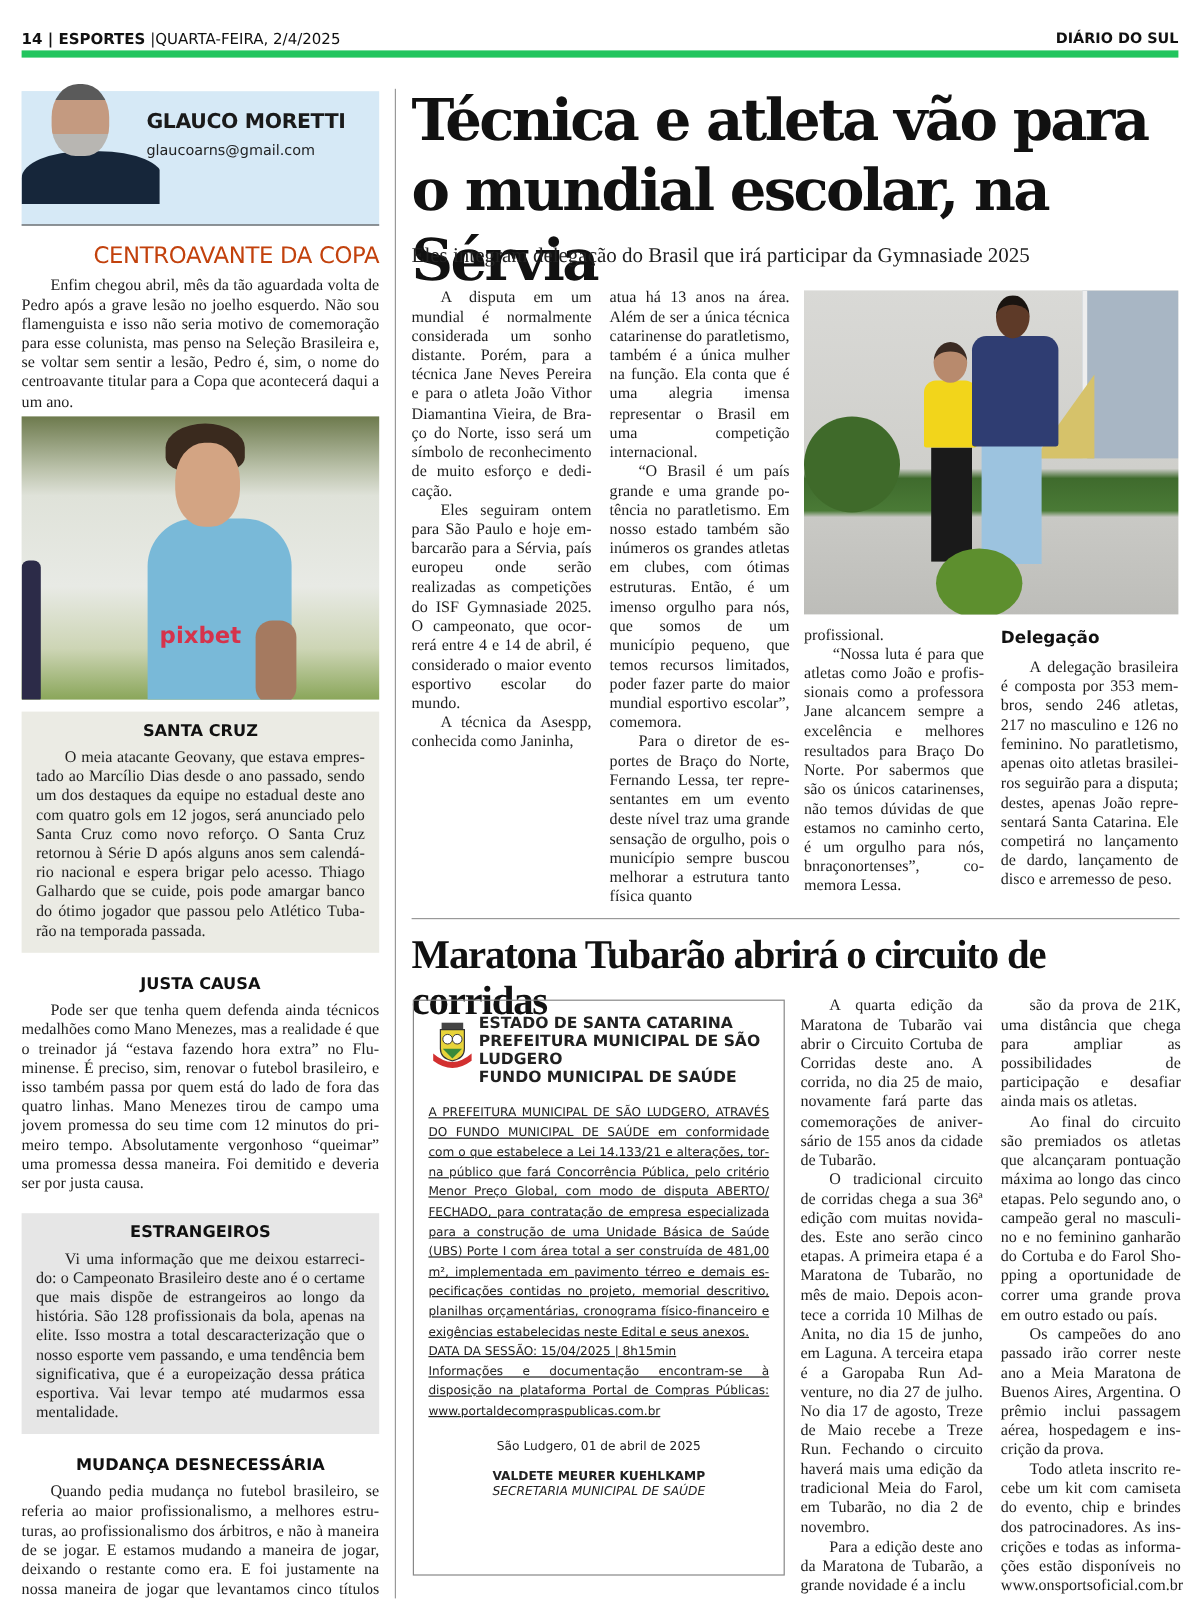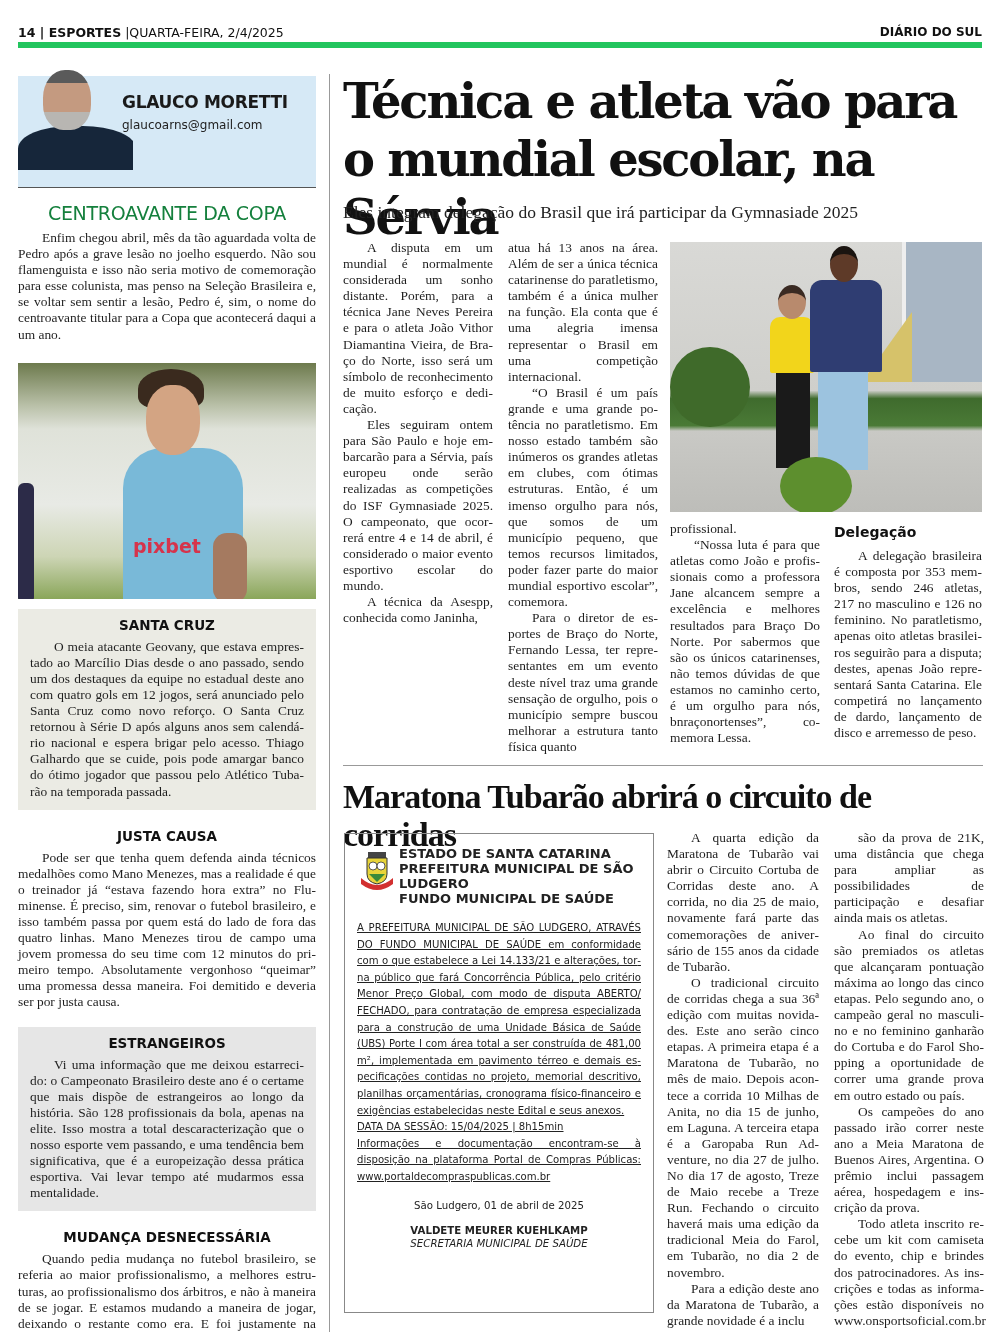--- a/index.html
+++ b/index.html
@@ -17,27 +17,27 @@
   .col-rule { position: absolute; left: 329px; top: 74px; width: 1px; height: 1258px; background: #999; }
 
   .author-box { position: relative; height: 112px; background: #d6e9f6; border-bottom: 1px solid #555; margin-top: 8px; }
   .author-photo { position: absolute; left: 0; top: -8px; width: 115px; height: 102px; overflow: hidden; }
   .author-photo .bg { position: absolute; left: 0; top: 8px; width: 115px; height: 94px; background: #d6e9f6; }
   .author-photo .head { position: absolute; left: 25px; top: 2px; width: 48px; height: 60px; border-radius: 46% 46% 42% 42%; background: linear-gradient(#5a5a5a 0 22%, #c49a80 22% 70%, #b8b6b2 70%); }
   .author-photo .shirt { position: absolute; left: 0; top: 58px; width: 118px; height: 50px; border-radius: 45% 45% 0 0; background: #16263a; }
   .author-name { position: absolute; left: 104px; top: 16px; font-family: "DejaVu Sans", sans-serif; font-weight: bold; font-size: 17px; color: #1a1a1a; letter-spacing: -0.3px; }
   .author-email { position: absolute; left: 104px; top: 42px; font-family: "DejaVu Sans", sans-serif; font-size: 12px; color: #222; }
 
-  .col-title { text-align: center; font-family: "DejaVu Sans", sans-serif; font-size: 19px; color: #15803d; margin-top: 14px; letter-spacing: -0.3px; }
+  .col-title { text-align: right; font-family: "DejaVu Sans", sans-serif; font-size: 19px; color: #c2410c; margin-top: 14px; letter-spacing: -0.3px; }
 
   .body-text { font-family: Liberation Serif, serif; font-size: 13.4px; line-height: 16.1px; text-align: justify; hyphens: manual; color: #1e1e1e; }
   .body-text p { text-indent: 24px; }
   .left-col .body-text { margin-top: 6px; }
 
-  .photo-pedro { position: relative; width: 298px; height: 236px; margin-top: 20px; overflow: hidden; background: linear-gradient(180deg, #6d7a4d 0%, #b9c0a8 18%, #dfe2d9 28%, #e8eae5 60%, #cdd5b5 82%, #8aa65a 100%); }
+  .photo-pedro { position: relative; width: 298px; height: 236px; margin-top: 4px; overflow: hidden; background: linear-gradient(180deg, #6d7a4d 0%, #b9c0a8 18%, #dfe2d9 28%, #e8eae5 60%, #cdd5b5 82%, #8aa65a 100%); }
   .photo-pedro .hair { position: absolute; left: 120px; top: 6px; width: 66px; height: 40px; border-radius: 50% 50% 30% 30%; background: #3a2a1e; }
   .photo-pedro .face { position: absolute; left: 128px; top: 22px; width: 54px; height: 70px; border-radius: 45%; background: #d3a483; }
   .photo-pedro .body { position: absolute; left: 105px; top: 85px; width: 120px; height: 160px; border-radius: 40px 40px 0 0; background: #79b9d8; }
   .photo-pedro .arm { position: absolute; left: 195px; top: 170px; width: 34px; height: 70px; border-radius: 14px; background: #a57a60; }
   .photo-pedro .sponsor { position: absolute; left: 115px; top: 172px; font-family: "DejaVu Sans", sans-serif; font-weight: bold; font-size: 19px; color: #d6334b; }
   .photo-pedro .person-left { position: absolute; left: 0; top: 120px; width: 16px; height: 120px; background: #2c2b48; border-radius: 6px; }
 
   .note-box { background: #ebebe4; padding: 8px 12px 10px 12px; margin-top: 10px; }
   .note-box.blank { background: transparent; padding: 8px 0 6px 0; }
   .note-box.gray { background: #e6e6e6; }

